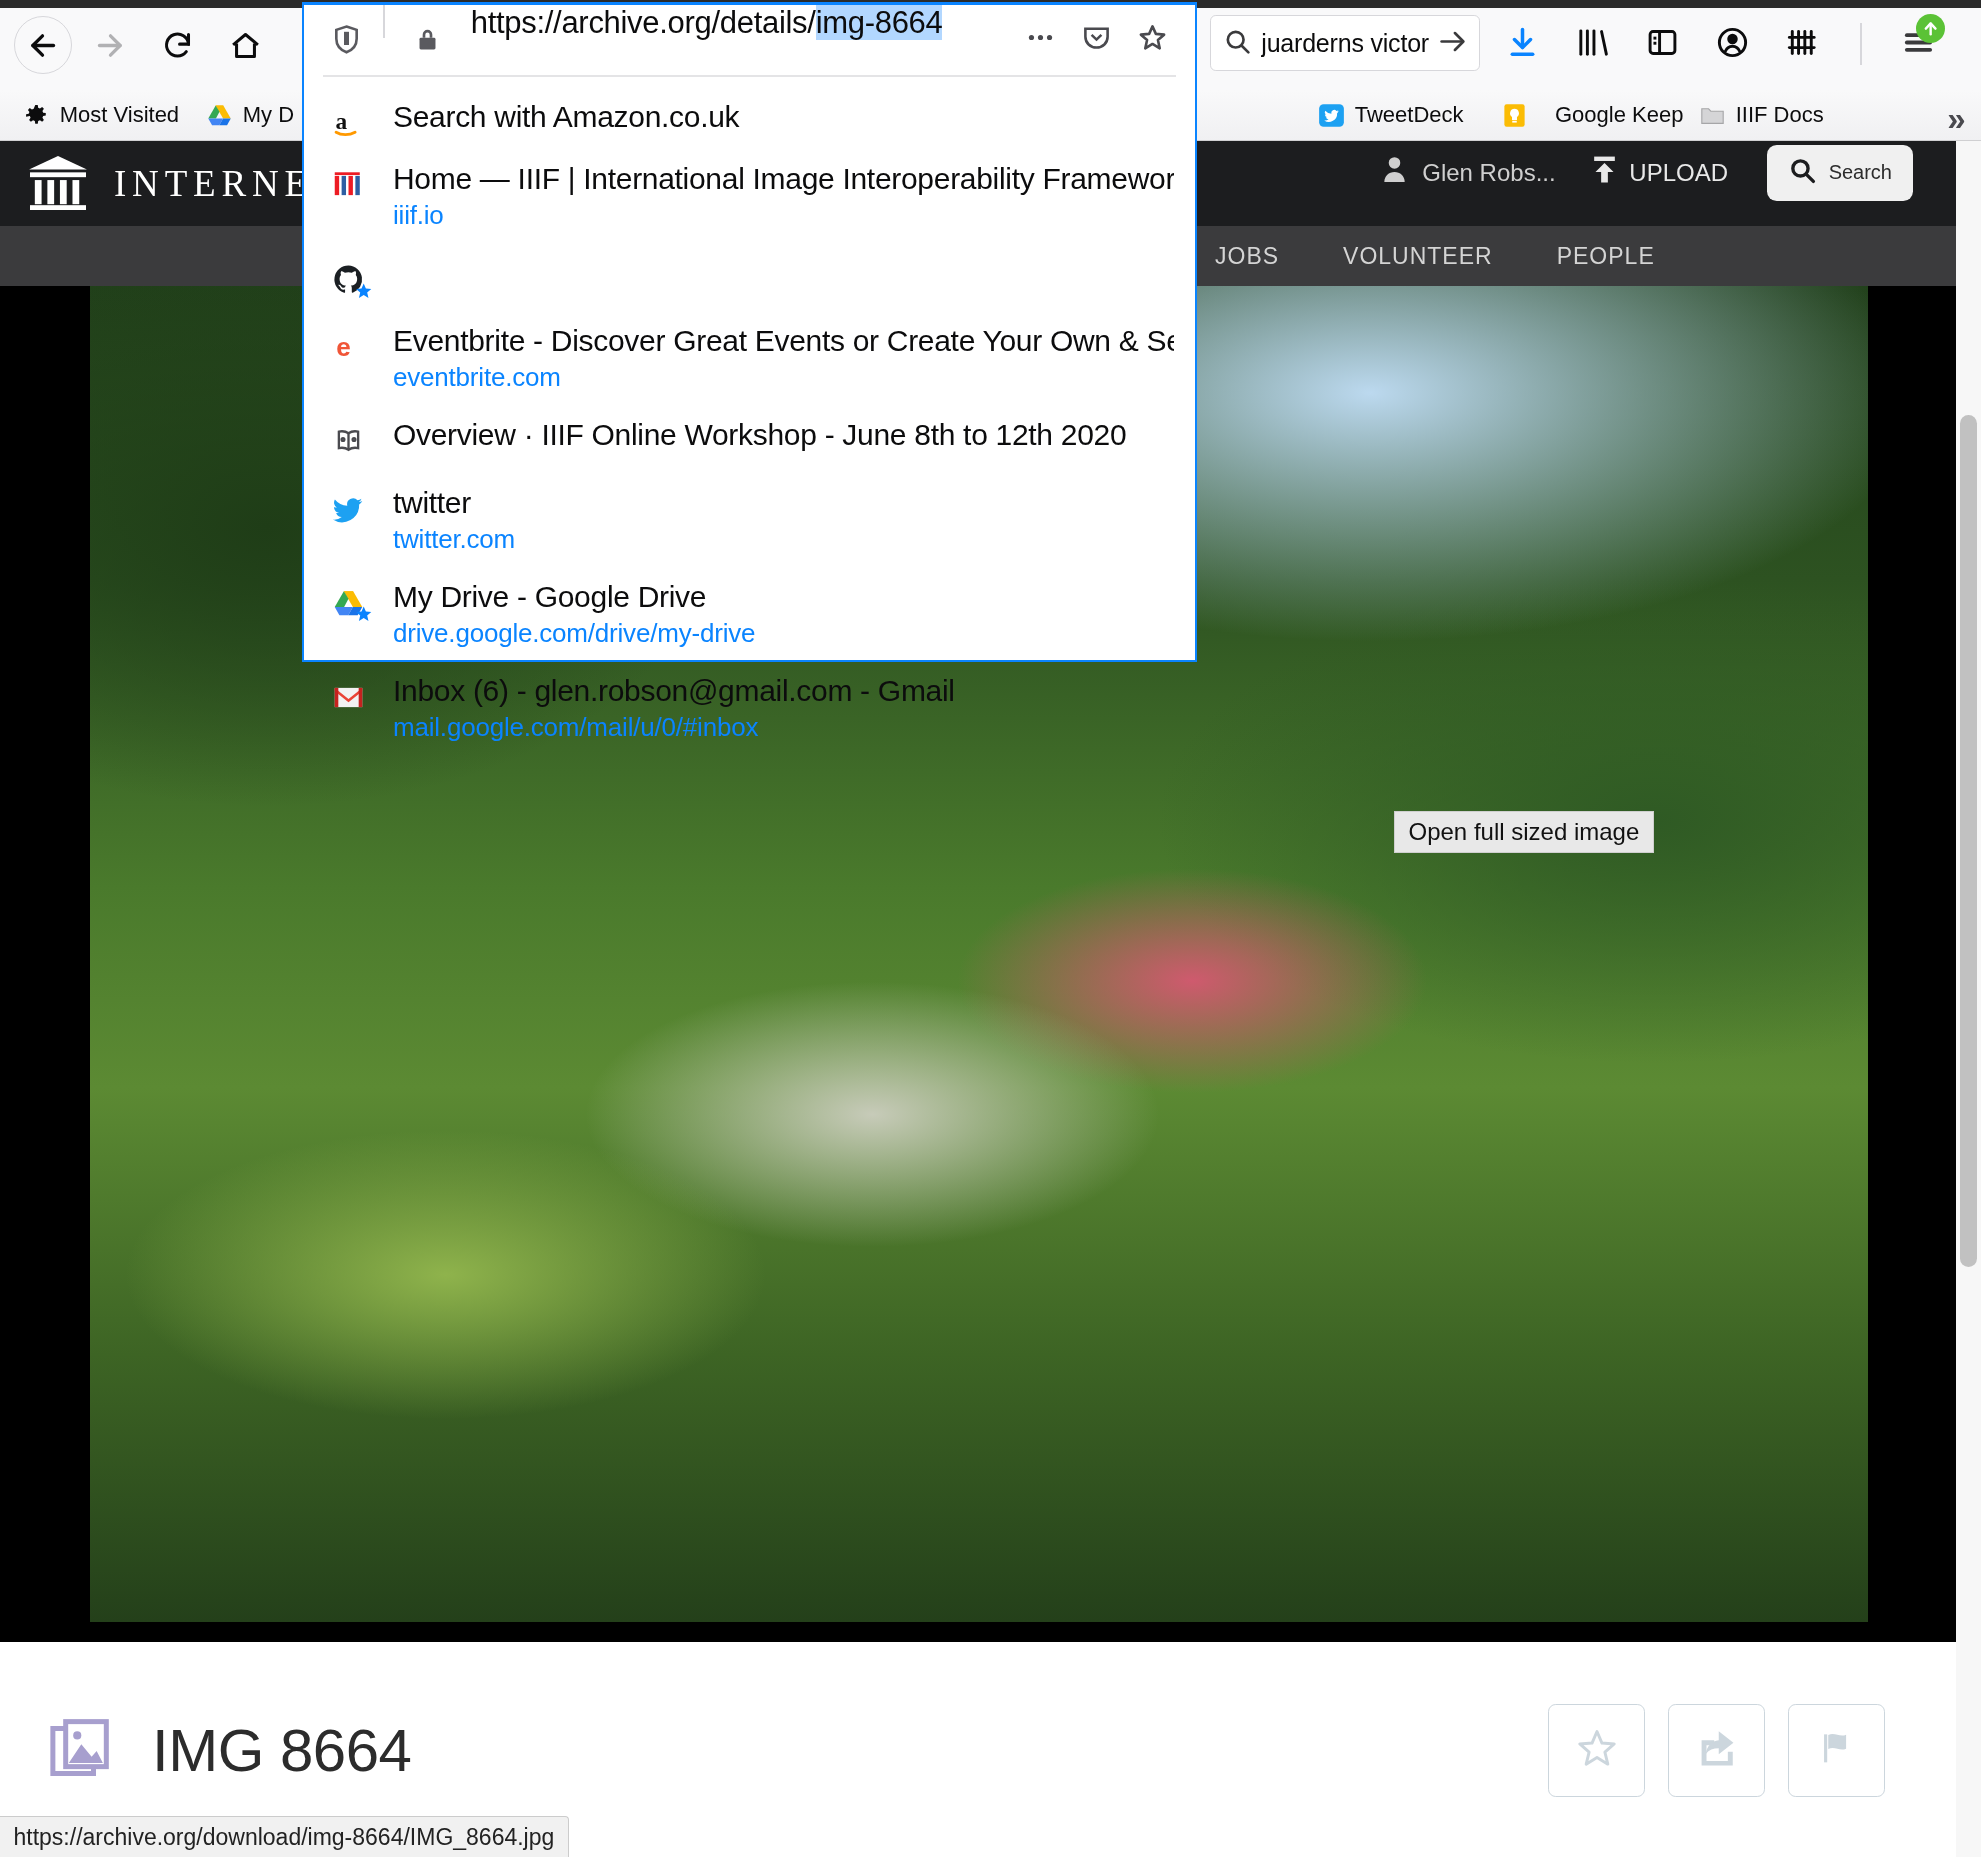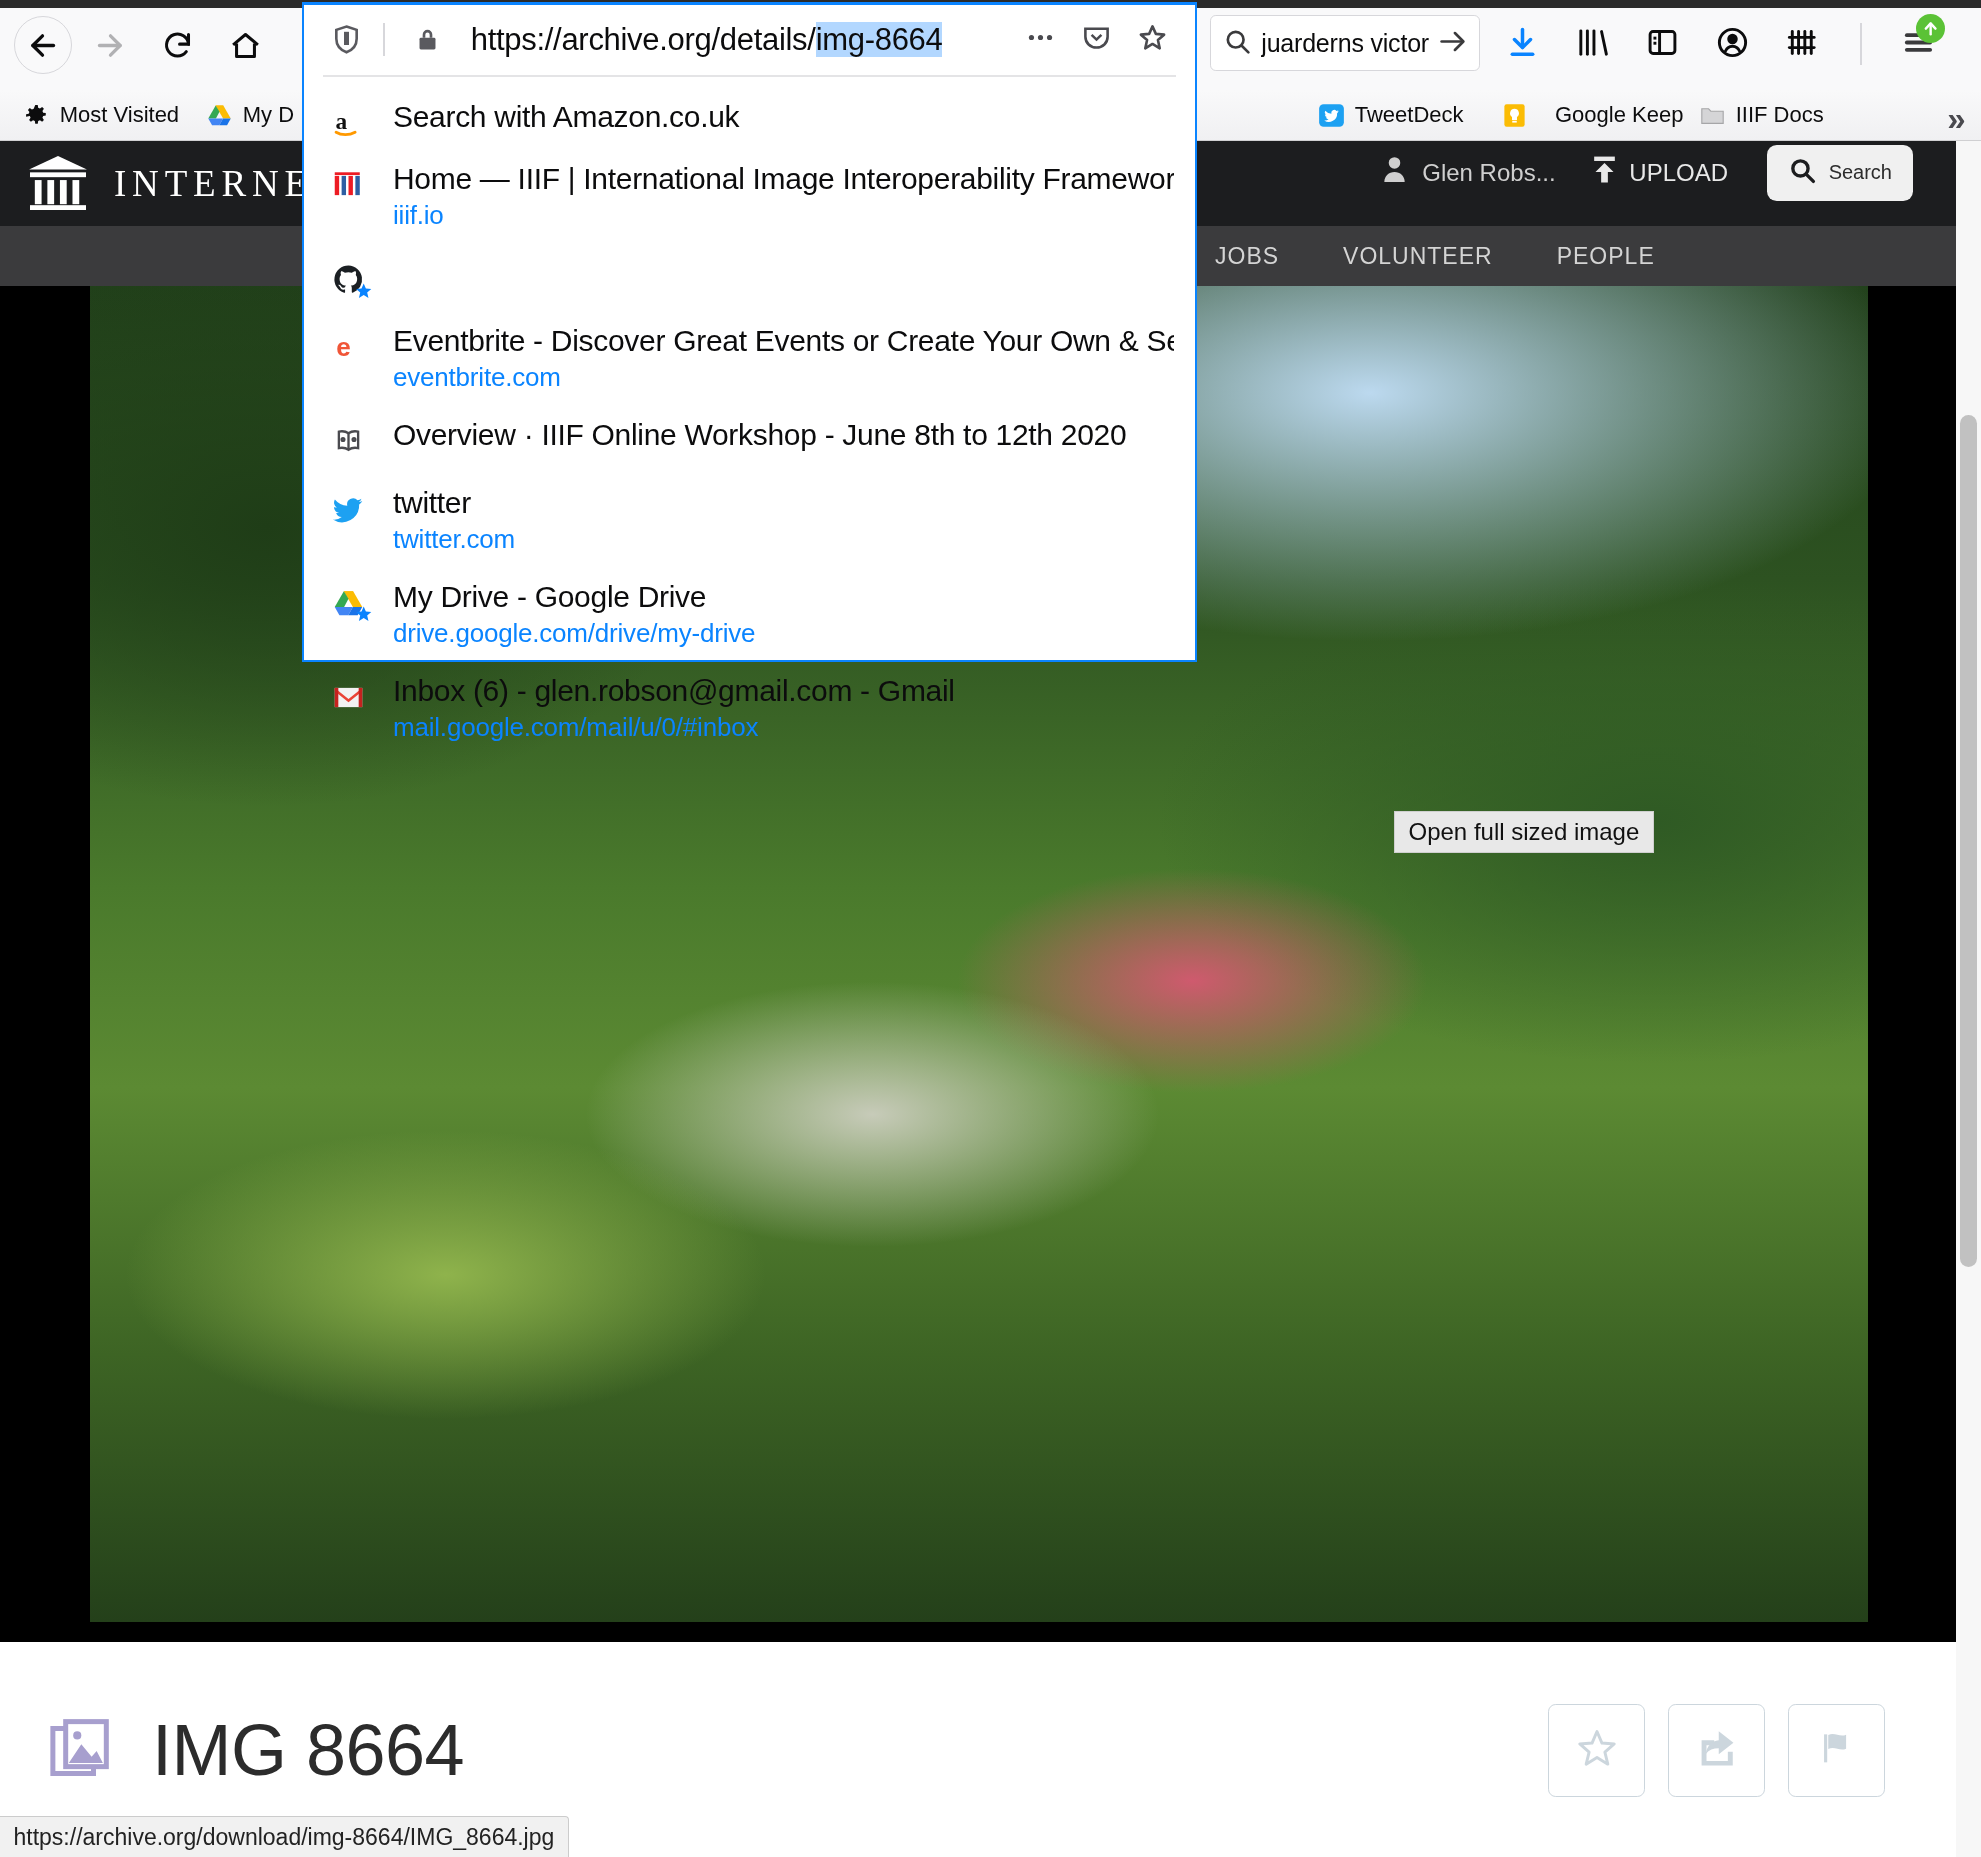--- a/index.html
+++ b/index.html
@@ -117,21 +117,21 @@
     position: absolute; left: 1394px; top: 525px;
     background: #e8e8e8; color: #111; font-size: 24px;
     padding: 5.8px 13.5px; border: 1px solid #cfcfcf;
   }
 
   .bottom-bar {
     position: relative; width: 1981px; height: 216px; background: #fff;
     display: flex; align-items: center; padding: 0 46px;
   }
   .item-title-group { display: flex; align-items: center; gap: 31px; }
-  .item-title { font-size: 72px; color: #2c2c2c; font-weight: normal; letter-spacing: -0.5px; }
+  .item-title { font-size: 60px; color: #2c2c2c; font-weight: normal; letter-spacing: -0.5px; }
   .action-btns { margin-left: auto; display: flex; gap: 23px; padding-right: 50px; }
   .act-btn {
     width: 97px; height: 93px; border: 1.9px solid #ccd6dd; border-radius: 7.7px;
     display: flex; align-items: center; justify-content: center; color: #ccd6dd;
     background: #fff;
   }
 
   
   .page-scroll {
     position: absolute; right: 0; top: 141px; width: 25px; height: 1717px;
@@ -142,21 +142,21 @@
     background: #c1c1c1; border-radius: 8.7px;
   }
 
   
   .awesome-popup {
     position: absolute; left: 302px; top: 1.9px; width: 895px; height: 660px;
     background: #fff; border: 2.9px solid #0a84ff; border-top-width: 3.9px;
     z-index: 50;
   }
   .ap-urlrow {
-    height: 70px; display: flex; align-items: center; padding: 0 21px; gap: 12px;
+    height: 70px; display: flex; padding: 0 21px; gap: 12px;
   }
   .ap-shield { width: 42px; display:flex; align-items:center; justify-content:center; color:#5a5a5f; }
   .ap-div { width: 1.9px; height: 33px; background: #d7d7db; margin: 0 13.5px 0 3.9px; }
   .ap-lock { width: 35px; display:flex; align-items:center; justify-content:center; color:#5a5a5f; }
   .ap-url {
     flex: 1; font-size: 31px; color: #0c0c0d; padding-left: 13.5px;
     white-space: nowrap; letter-spacing: -0.3px;
   }
   .ap-url .sel { background: #b2d7ff; }
   .ap-urlicons { display: flex; align-items: center; gap: 25px; padding-right: 5.8px; color: #4a4a4f; }

